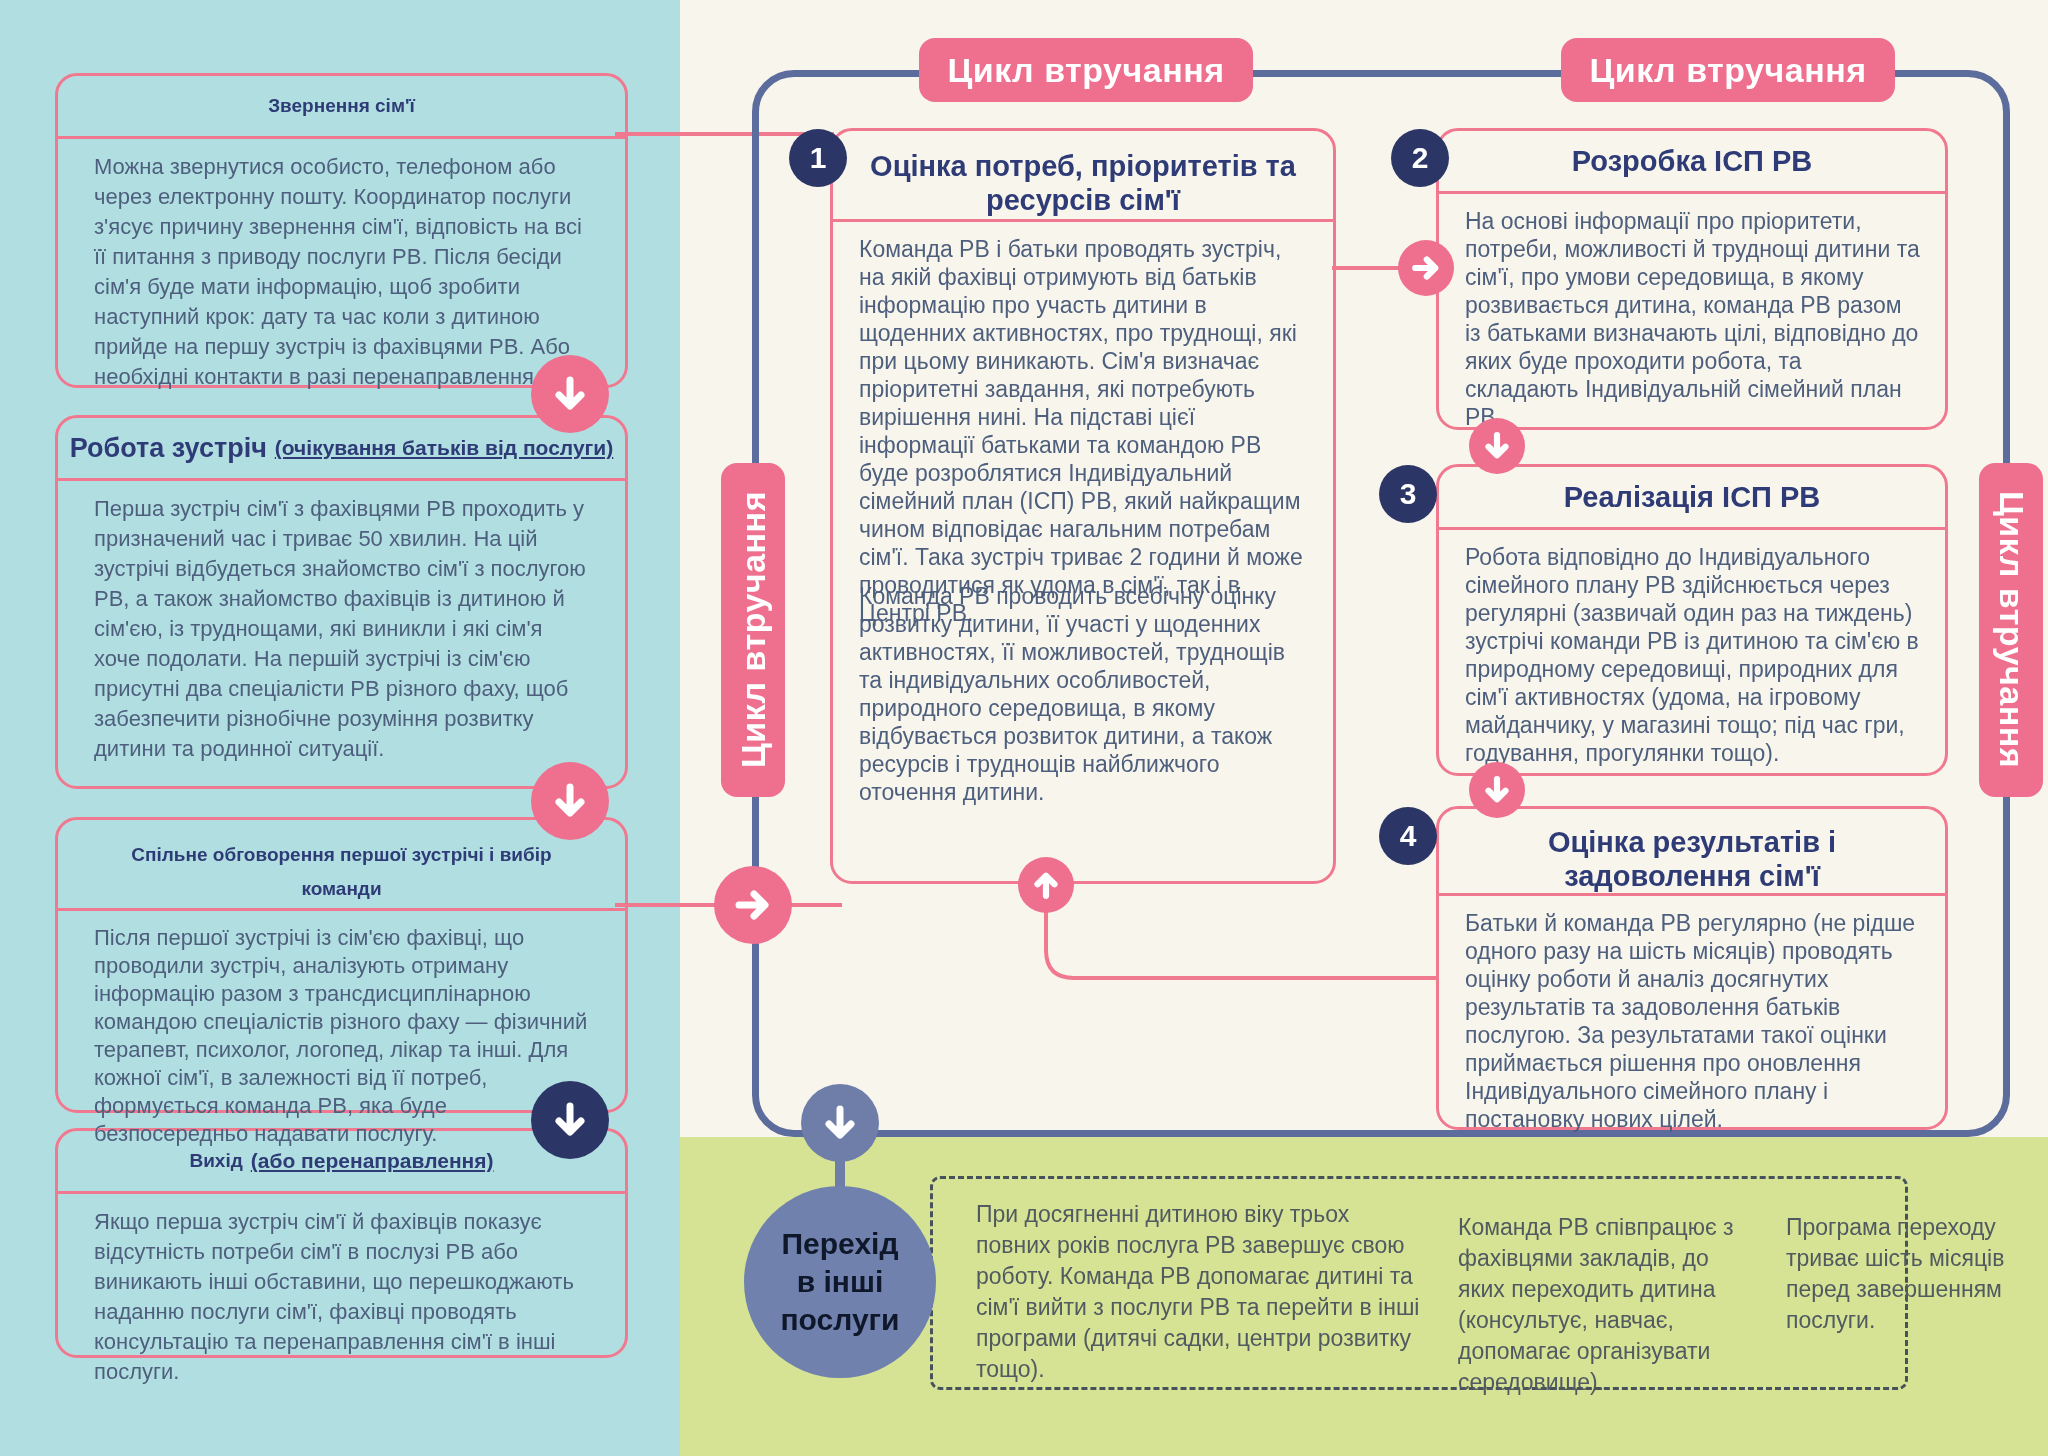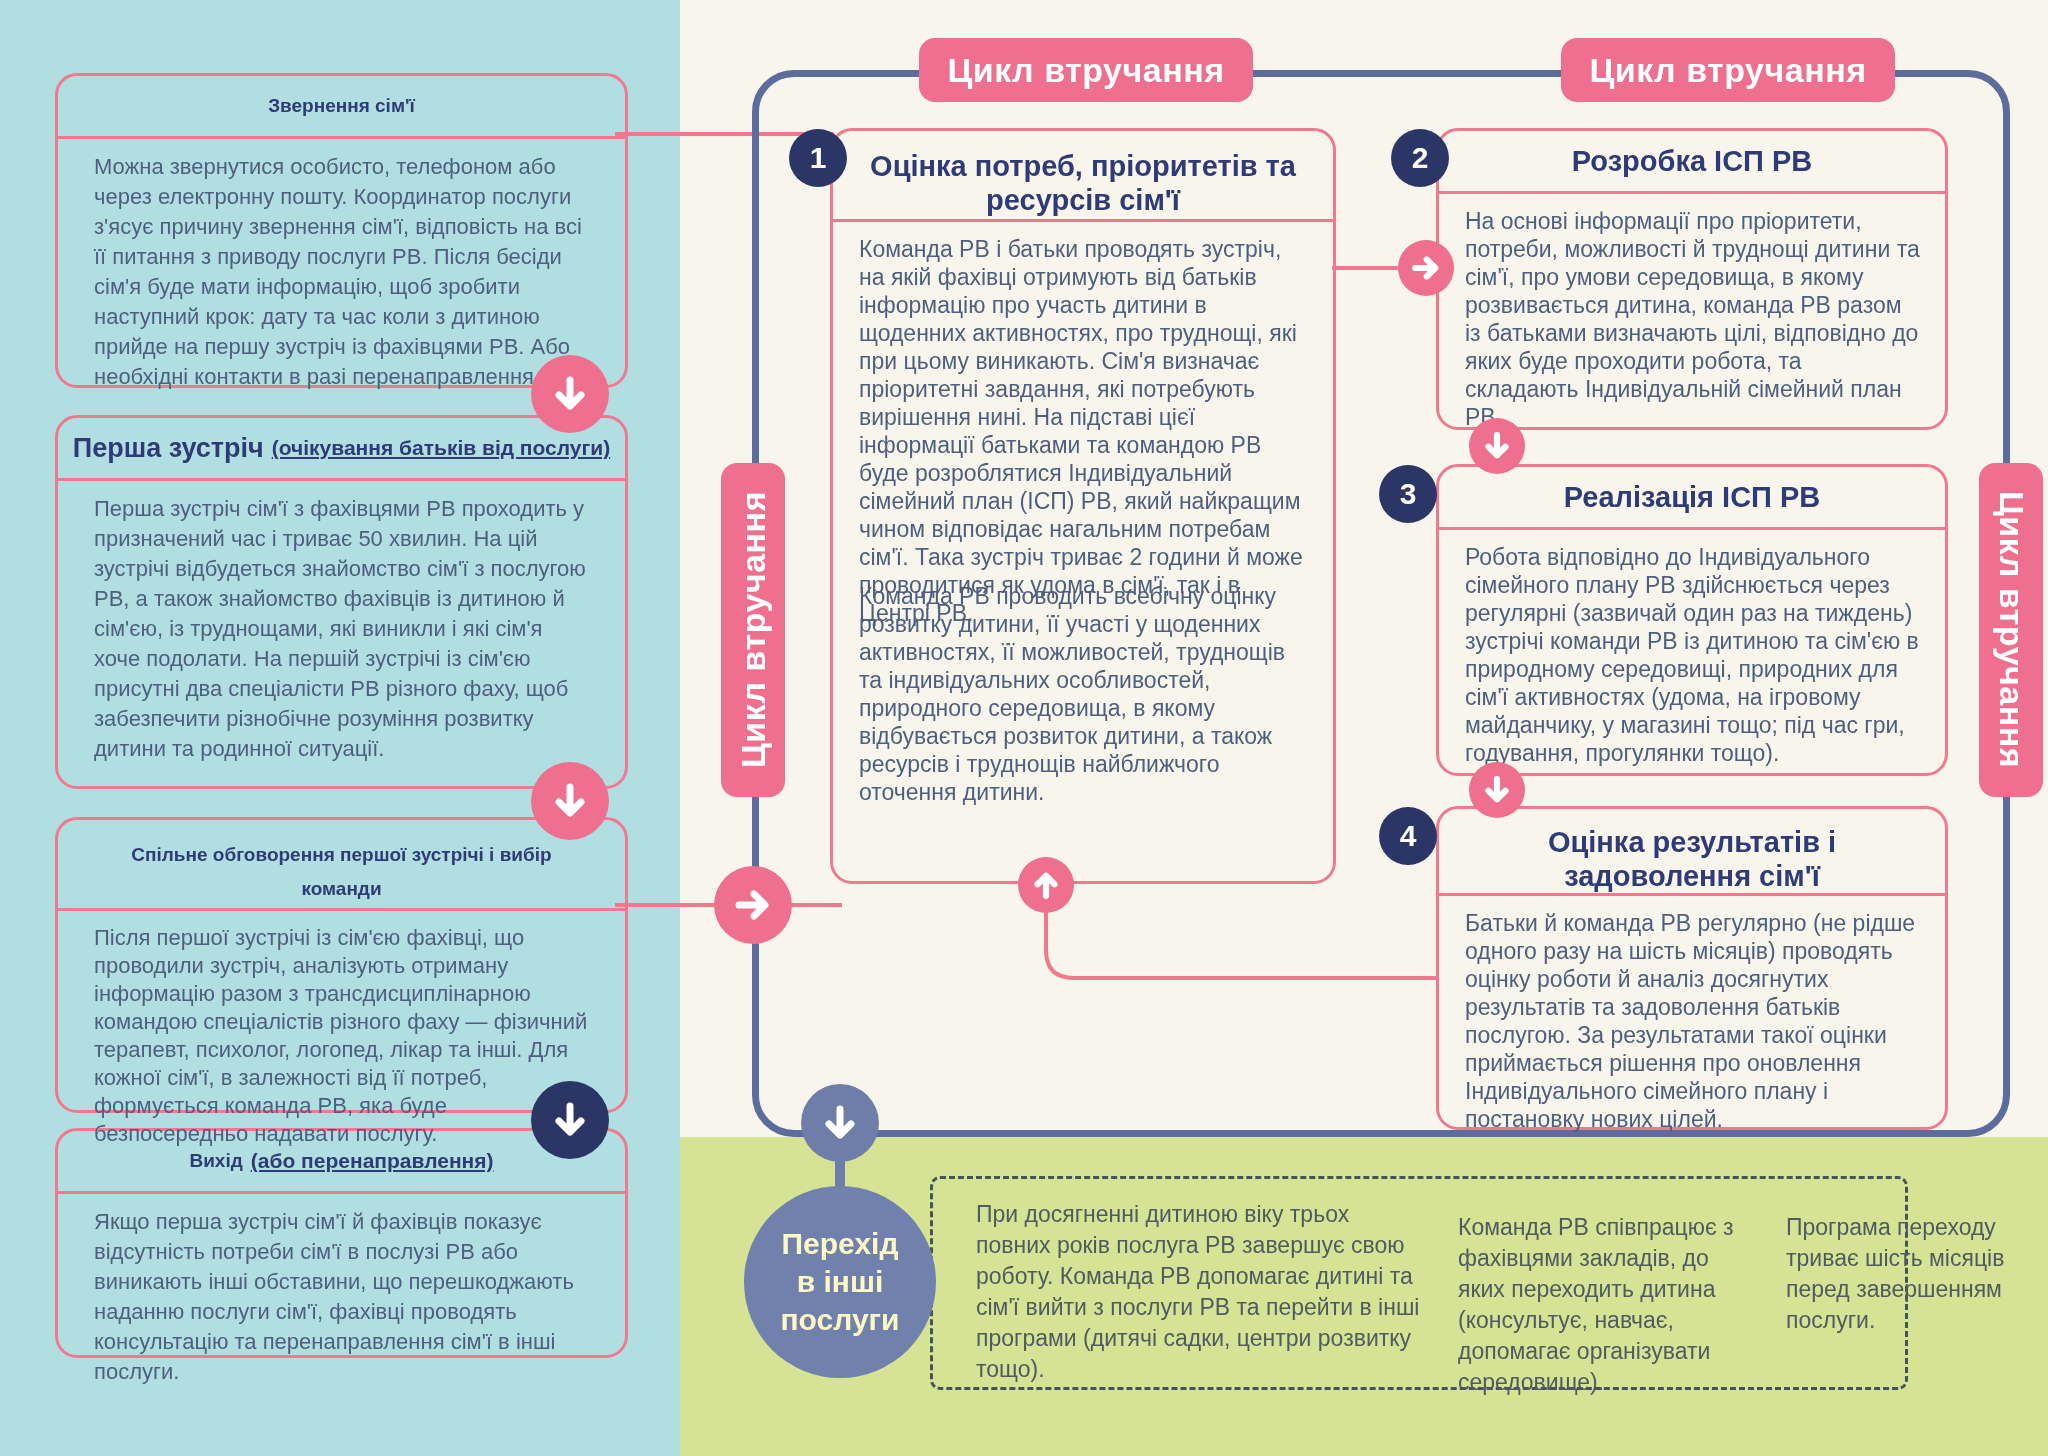--- a/index.html
+++ b/index.html
@@ -65,21 +65,21 @@
   .acirc.big{width:78px;height:78px;}
   .acirc.sm{width:56px;height:56px;}
   .acirc.pink{background:#ef6f8e;}
   .acirc.navy{background:#2b3566;}
   .acirc.slate{background:#6e7ea9;}
   .acirc svg{display:block;}
   
   .big-circle{
     position:absolute;left:744px;top:1186px;width:192px;height:192px;border-radius:50%;
     background:#7081ad;z-index:2;display:flex;align-items:center;justify-content:center;
-    text-align:center;color:#fef9c3;font-weight:bold;font-size:30px;line-height:38px;
+    text-align:center;color:#0f172a;font-weight:bold;font-size:30px;line-height:38px;
   }
   .big-circle .lbl{max-width:140px;}
   
   .dashed-box{
     position:absolute;left:930px;top:1176px;width:978px;height:214px;
     border:3px dashed #47525b;border-radius:10px;box-sizing:border-box;z-index:1;
   }
   .note{
     position:absolute;color:#505a60;font-size:23px;line-height:31px;z-index:2;text-align:left;
   }
@@ -111,21 +111,21 @@
   <div class="pbox" style="left:55px;top:73px;width:573px;height:315px">
     <div class="pbox-head lhead">
       <span class="pbox-title">Звернення сім'ї</span>
 
     </div>
     <div class="pbox-body">Можна звернутися особисто, телефоном або через електронну пошту. Координатор послуги з'ясує причину звернення сім'ї, відповість на всі її питання з приводу послуги РВ. Після бесіди сім'я буде мати інформацію, щоб зробити наступний крок: дату та час коли з дитиною прийде на першу зустріч із фахівцями РВ. Або необхідні контакти в разі перенаправлення.</div>
   </div>
 
   <div class="pbox" style="left:55px;top:415px;width:573px;height:374px">
     <div class="pbox-head lhead">
-      <span class="pbox-title" style="font-size:27px">Перша зустріч</span>
+      <span class="pbox-title" style="font-size:27px">Робота зустріч</span>
       <span class="pbox-title-suffix">(очікування батьків від послуги)</span>
     </div>
     <div class="pbox-body">Перша зустріч сім'ї з фахівцями РВ проходить у призначений час і триває 50 хвилин. На цій зустрічі відбудеться знайомство сім'ї з послугою РВ, а також знайомство фахівців із дитиною й сім'єю, із труднощами, які виникли і які сім'я хоче подолати. На першій зустрічі із сім'єю присутні два спеціалісти РВ різного фаху, щоб забезпечити різнобічне розуміння розвитку дитини та родинної ситуації.</div>
   </div>
 
   <div class="pbox" style="left:55px;top:1128px;width:573px;height:230px">
     <div class="pbox-head lhead">
       <span class="pbox-title">Вихід</span>
       <span class="pbox-title-suffix">(або перенаправлення)</span>
     </div>

